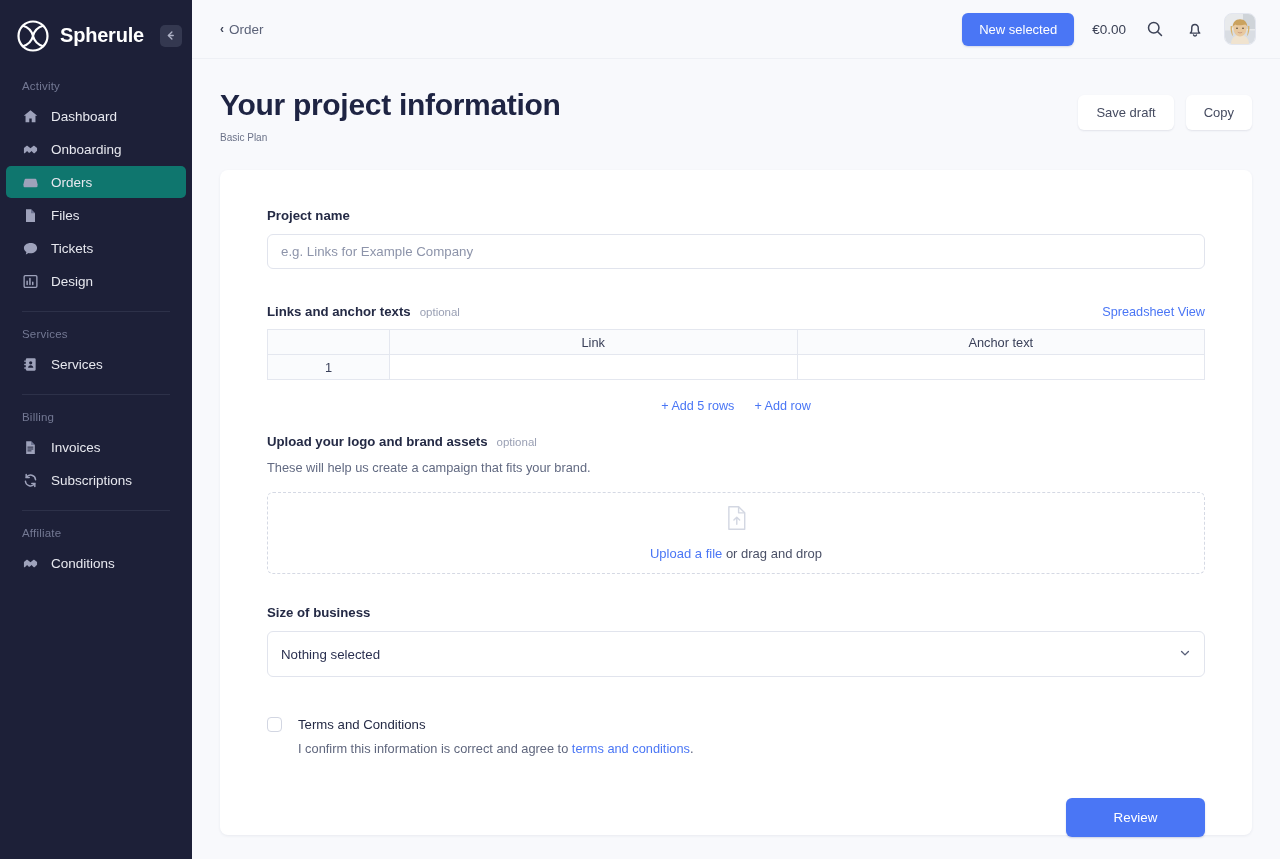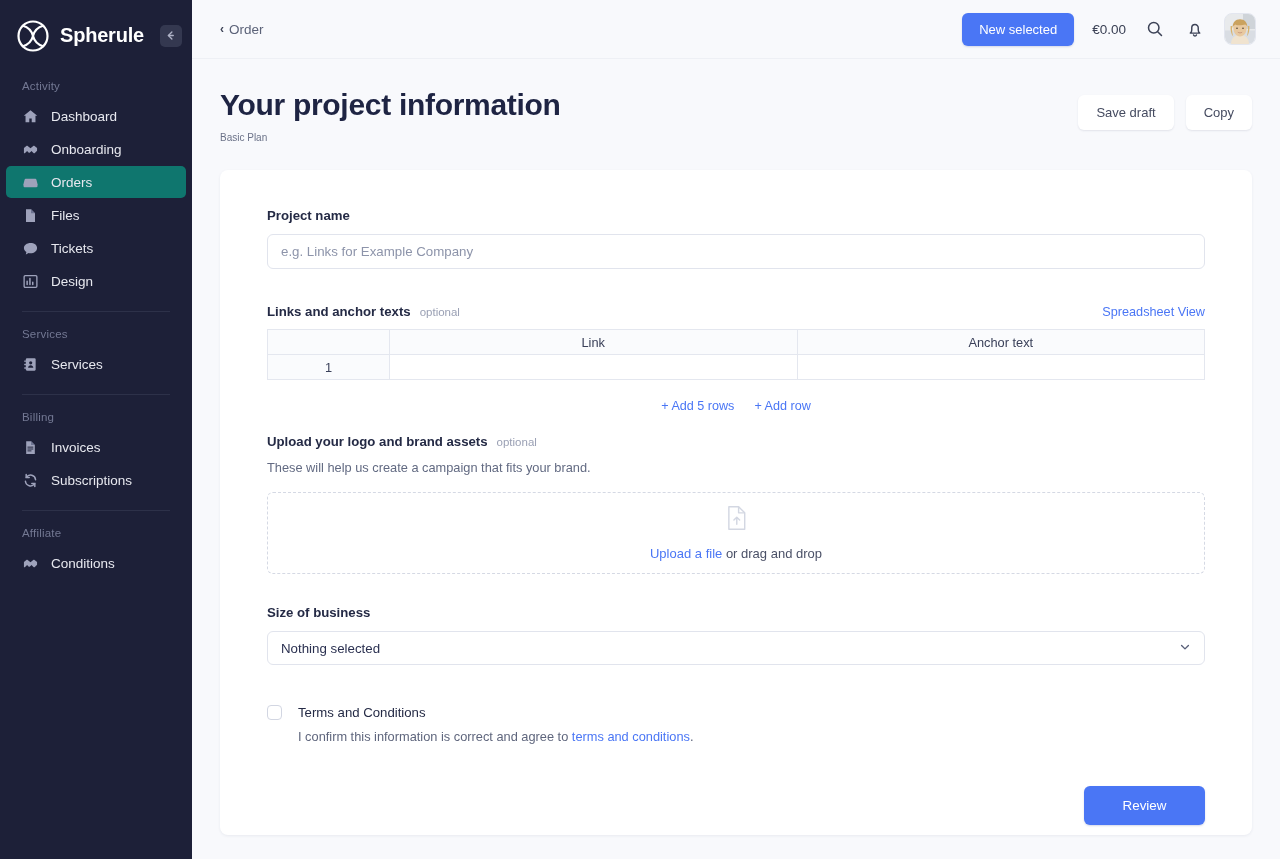--- a/index.html
+++ b/index.html
@@ -162,21 +162,21 @@
     border: 1px dashed #d5d9e4; border-radius: 6px;
     display: flex; flex-direction: column; align-items: center;
     justify-content: center; gap: 11px; cursor: pointer; background: #fff;
   }
   .dropzone svg { width: 21px; height: 26px; color: #d3d7e2; }
   .dz-text { font-size: 13px; color: #4b5167; }
   .dz-text a { color: #4a76f5; text-decoration: none; cursor: pointer; }
 
   .select-wrap { position: relative; margin-top: 11px; }
   .select-box {
-    width: 100%; height: 34px;
+    width: 100%; height: 46px;
     border: 1px solid #e1e4ed; border-radius: 6px;
     display: flex; align-items: center; padding: 0 13px;
     font-size: 13.3px; color: #2a3050; background: #fff; cursor: pointer;
   }
   .select-caret {
     margin-left: auto; color: #5a6ersc; color: #596079; font-size: 11px;
   }
 
   .terms-row {
     display: flex; align-items: center; gap: 16px; margin-top: 40px;
@@ -186,21 +186,21 @@
     border-radius: 4px; background: #fff; cursor: pointer; flex: 0 0 15px;
   }
   .terms-title { font-size: 13.2px; color: #242a45; }
   .terms-desc { font-size: 12.8px; color: #5f667d; margin: 9px 0 0 31px; }
   .terms-desc a { color: #4a76f5; text-decoration: none; cursor: pointer; }
 
   .footer-actions { display: flex; justify-content: flex-end; margin-top: 42px; }
   .btn-primary {
     background: #4a76f5; color: #fff; border: none;
     font-size: 13.4px; font-family: inherit;
-    padding: 12px 0; width: 121px; border-radius: 6px; cursor: pointer;
+    padding: 12px 0; width: 139px; border-radius: 6px; cursor: pointer;
     box-shadow: 0 1px 2px rgba(40,60,140,.2);
   }
 </style>
 </head>
 <body>
 
 <div class="app">
 
   <aside class="sidebar">
 

